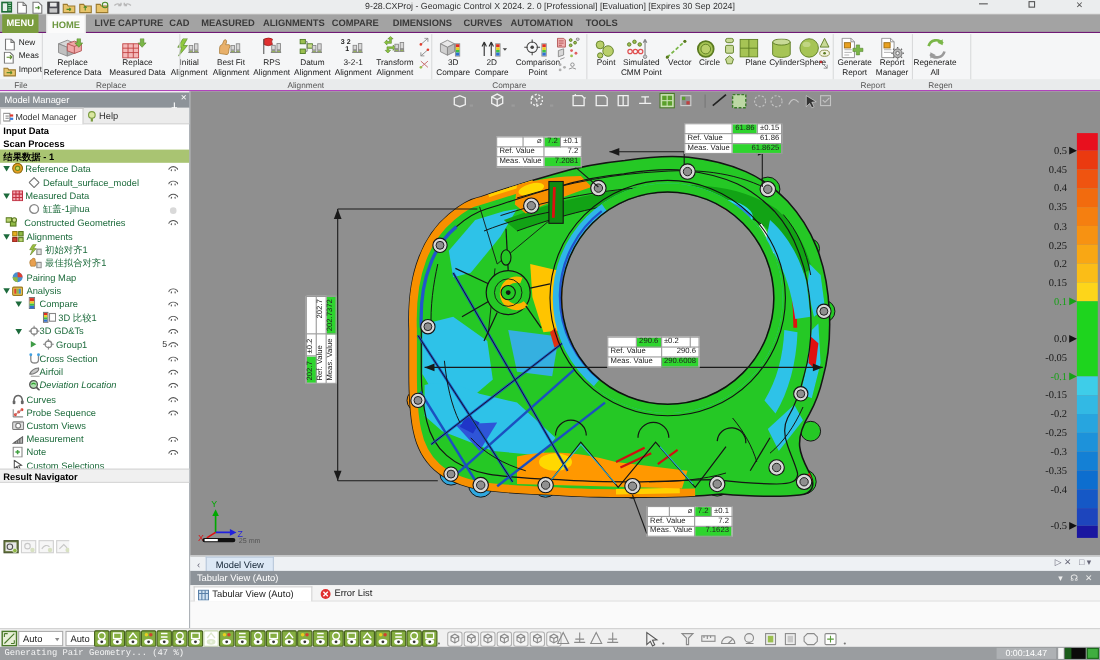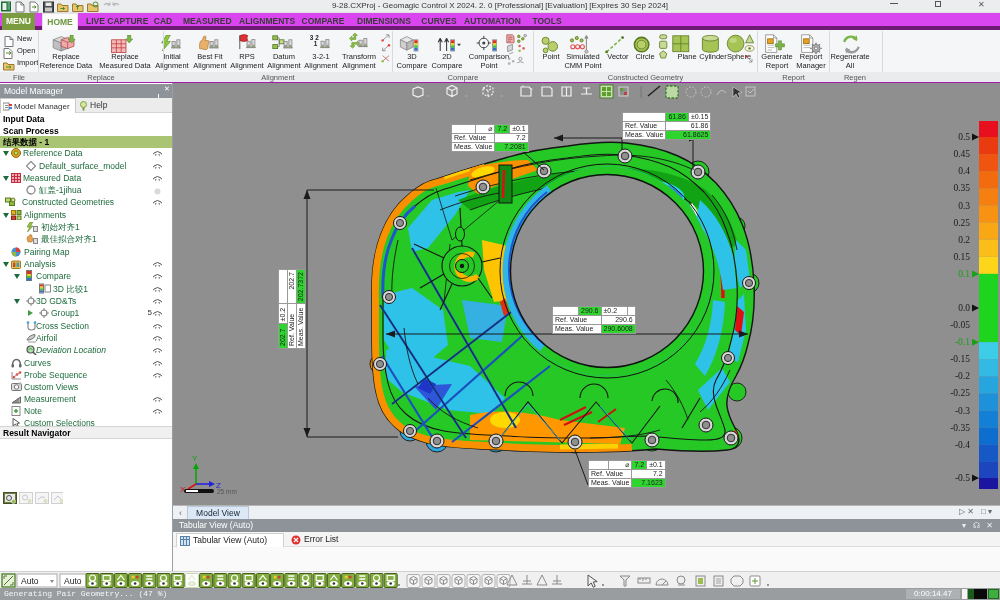--- a/index.html
+++ b/index.html
@@ -3,21 +3,21 @@
 <meta charset="utf-8">
 <style>
 *{margin:0;padding:0;box-sizing:border-box;}
 html,body{width:1000px;height:600px;overflow:hidden;font-family:"Liberation Sans",sans-serif;}
 #app{position:relative;width:1000px;height:600px;background:#f0f0f0;font-family:"Liberation Sans",sans-serif;}
 .abs{position:absolute;}
 
 #titlebar{position:absolute;left:0;top:0;width:1000px;height:13px;background:#ebedee;border-bottom:1px solid #e0e0e0;}
 #title-text{position:absolute;left:0;right:0;top:1px;text-align:center;font-size:8px;color:#333;}
 
-#menubar{position:absolute;left:0;top:13px;width:1000px;height:17px;background:#d946ef;border-bottom:4px solid #701a75;}
+#menubar{position:absolute;left:0;top:13px;width:1000px;height:17px;background:#a3a3a3;border-bottom:1px solid #701a75;}
 .menutab{position:absolute;top:0;height:17px;line-height:17px;font-size:8.5px;font-weight:bold;color:#3a3a3a;text-align:center;white-space:nowrap;}
 #menu-btn{position:absolute;left:2px;top:0px;width:33px;height:17px;background:#7a9c3e;color:#fff;font-size:8.5px;font-weight:bold;text-align:center;line-height:17px;}
 #tab-home{background:#fbfbfb;color:#6d9740;border:1px solid #e3e3e3;border-bottom:none;}
 
 #ribbon{position:absolute;left:0;top:30px;width:1000px;height:42px;background:#f5f6f7;}
 #ribbonlabels{position:absolute;left:0;top:72px;width:1000px;height:11px;background:#e9ebec;border-bottom:1px solid #a21caf;}
 .rlabel{position:absolute;top:0;height:11px;line-height:11px;font-size:7.5px;color:#555;text-align:center;}
 .rsep{position:absolute;top:31px;width:1px;height:52px;background:#d9dadb;}
 .ricon{position:absolute;}
 .ricon svg{transform:scale(0.8);transform-origin:0 0;}
@@ -105,21 +105,21 @@
 
     <div class="ricon ns" style="left:4px;top:3px;"><svg width="10" height="11">
           <path d="M1 0.5 H6 L9 3.5 V10.5 H1 Z" fill="#fff" stroke="#777"></path>
           <path d="M6 0.5 V3.5 H9" fill="none" stroke="#777"></path>
         </svg></div>
     <div class="rtext" style="left:17px;top:5px;">New</div>
     <div class="ricon ns" style="left:3px;top:15px;"><svg width="12" height="11">
           <path d="M1 0.5 H6 L9 3.5 V10.5 H1 Z" fill="#fff" stroke="#777"></path>
           <path d="M3 5 H8 M8 5 L6 3.2 M8 5 L6 6.8" stroke="#5a8a2a" fill="none"></path>
         </svg></div>
-    <div class="rtext" style="left:17px;top:17px;">Open</div>
+    <div class="rtext" style="left:17px;top:17px;">Meas</div>
     <div class="ricon ns" style="left:3px;top:27px;"><svg width="12" height="11">
           <path d="M0.5 3 H4 L5 4.5 H11 V10 H0.5 Z" fill="#e8c46a" stroke="#9a7a30"></path>
           <path d="M3 7 H8 M8 7 L6.5 5.6 M8 7 L6.5 8.4" stroke="#5a8a2a" fill="none"></path>
         </svg></div>
     <div class="rtext" style="left:17px;top:29px;">Import</div>
 
     <div class="ricon" style="left:50px;top:5px;"><svg width="32" height="26">
       <path d="M4 6 L14 2 L24 6 L14 10 Z" fill="#d8d8d8" stroke="#888"></path>
           <path d="M4 6 V16 L14 20 V10 Z" fill="#c0c0c0" stroke="#888"></path>
           <path d="M24 6 V16 L14 20 V10 Z" fill="#b0b0b0" stroke="#888"></path>
@@ -392,21 +392,20 @@
   <div class="rsep" style="left:392px;"></div>
   <div class="rsep" style="left:533px;"></div>
   <div class="rsep" style="left:757px;"></div>
   <div class="rsep" style="left:829px;"></div>
   <div class="rsep" style="left:882px;"></div>
   <div id="ribbonlabels">
     <div class="rlabel" style="left:0px;width:38px;">File</div>
     <div class="rlabel" style="left:39px;width:124px;">Replace</div>
     <div class="rlabel" style="left:164px;width:228px;">Alignment</div>
     <div class="rlabel" style="left:393px;width:140px;">Compare</div>
-    <div class="rlabel" style="left:534px;width:223px;">Constructed Geometry</div>
     <div class="rlabel" style="left:758px;width:71px;">Report</div>
     <div class="rlabel" style="left:830px;width:50px;">Regen</div>
   </div>
   <div id="leftpanel">
     <div id="lp-header">Model Manager</div>
     <div class="abs" style="left:155px;top:4px;width:7px;height:7px;">
       <svg width="7" height="7">
           <path d="M3.5 0 L3.5 7 M1 5 L6 5" stroke="#fff" stroke-width="1" fill="none"></path>
         </svg>
     </div>

